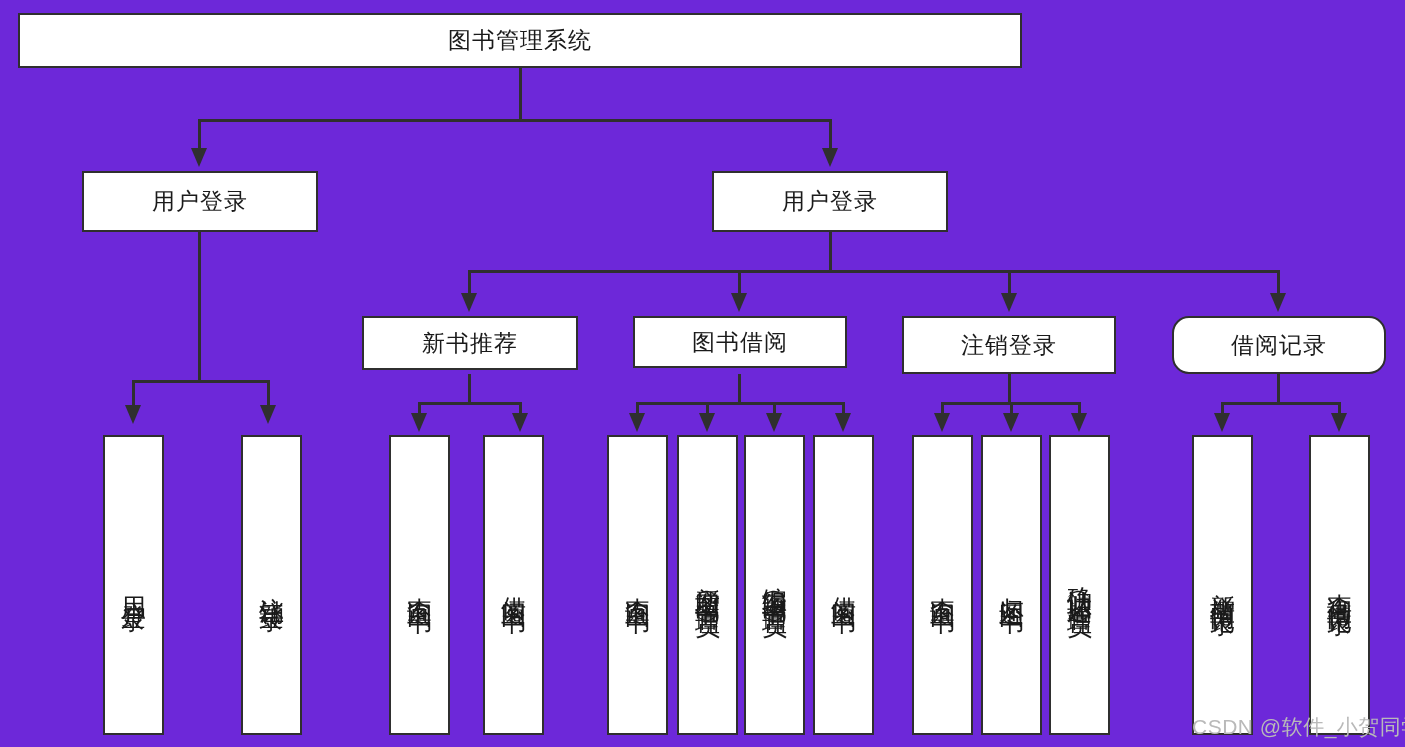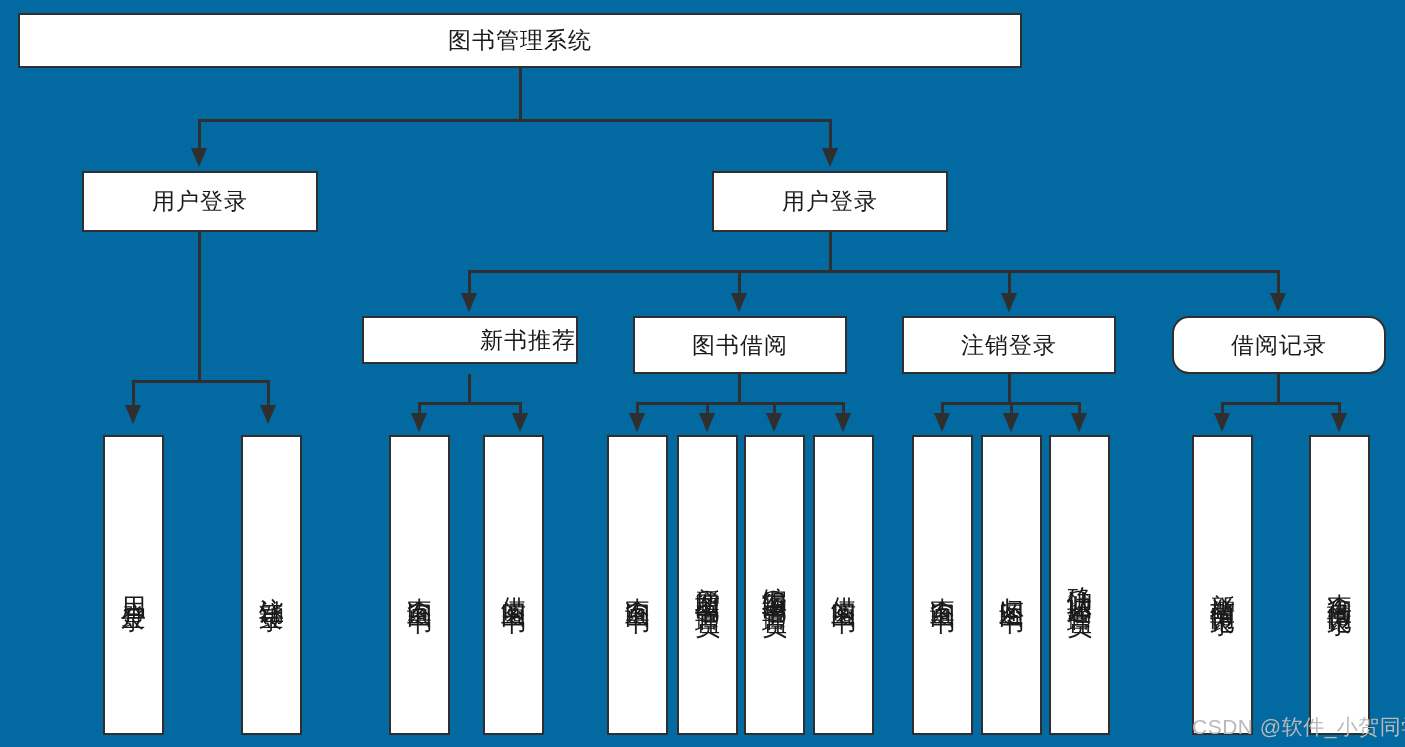--- a/index.html
+++ b/index.html
@@ -7,21 +7,21 @@
     padding: 0;
     background: #ffffff;
   }
   body {
     font-family: "Liberation Sans", "DejaVu Sans", sans-serif;
   }
   #canvas {
     position: relative;
     width: 1405px;
     height: 747px;
-    background: #0369a1;
+    background: #6d28d9;
     overflow: hidden;
   }
   .node {
     position: absolute;
     box-sizing: border-box;
     border: 2px solid #2f2f2f;
     background: #ffffff;
     display: flex;
     align-items: center;
     justify-content: center;
@@ -102,24 +102,24 @@
   <div class="edge edge-h" style="left:468px; top:270px; width:812px; height:3px;"></div>
   <div class="edge edge-v" style="left:468px; top:270px; width:3px; height:26px;"></div>
   <div class="arrow" style="left:461px; top:293px;"></div>
   <div class="edge edge-v" style="left:738px; top:270px; width:3px; height:26px;"></div>
   <div class="arrow" style="left:731px; top:293px;"></div>
   <div class="edge edge-v" style="left:1008px; top:270px; width:3px; height:26px;"></div>
   <div class="arrow" style="left:1001px; top:293px;"></div>
   <div class="edge edge-v" style="left:1277px; top:270px; width:3px; height:26px;"></div>
   <div class="arrow" style="left:1270px; top:293px;"></div>
 
-  <div class="node node-h" style="left:362px; top:316px; width:216px; height:48px;justify-content:flex-end;">
+  <div class="node node-h" style="left:362px; top:316px; width:216px; height:54px;">
     <span>新书推荐</span>
   </div>
-  <div class="node node-h" style="left:633px; top:316px; width:214px; height:58px;">
+  <div class="node node-h" style="left:633px; top:316px; width:214px; height:52px;">
     <span>图书借阅</span>
   </div>
   <div class="node node-h" style="left:902px; top:316px; width:214px; height:58px;">
     <span>注销登录</span>
   </div>
   <div class="node node-h" style="left:1172px; top:316px; width:214px; height:58px;border-radius:17px;">
     <span>借阅记录</span>
   </div>
 
   <div class="edge edge-v" style="left:468px; top:374px; width:3px; height:30px;"></div>

